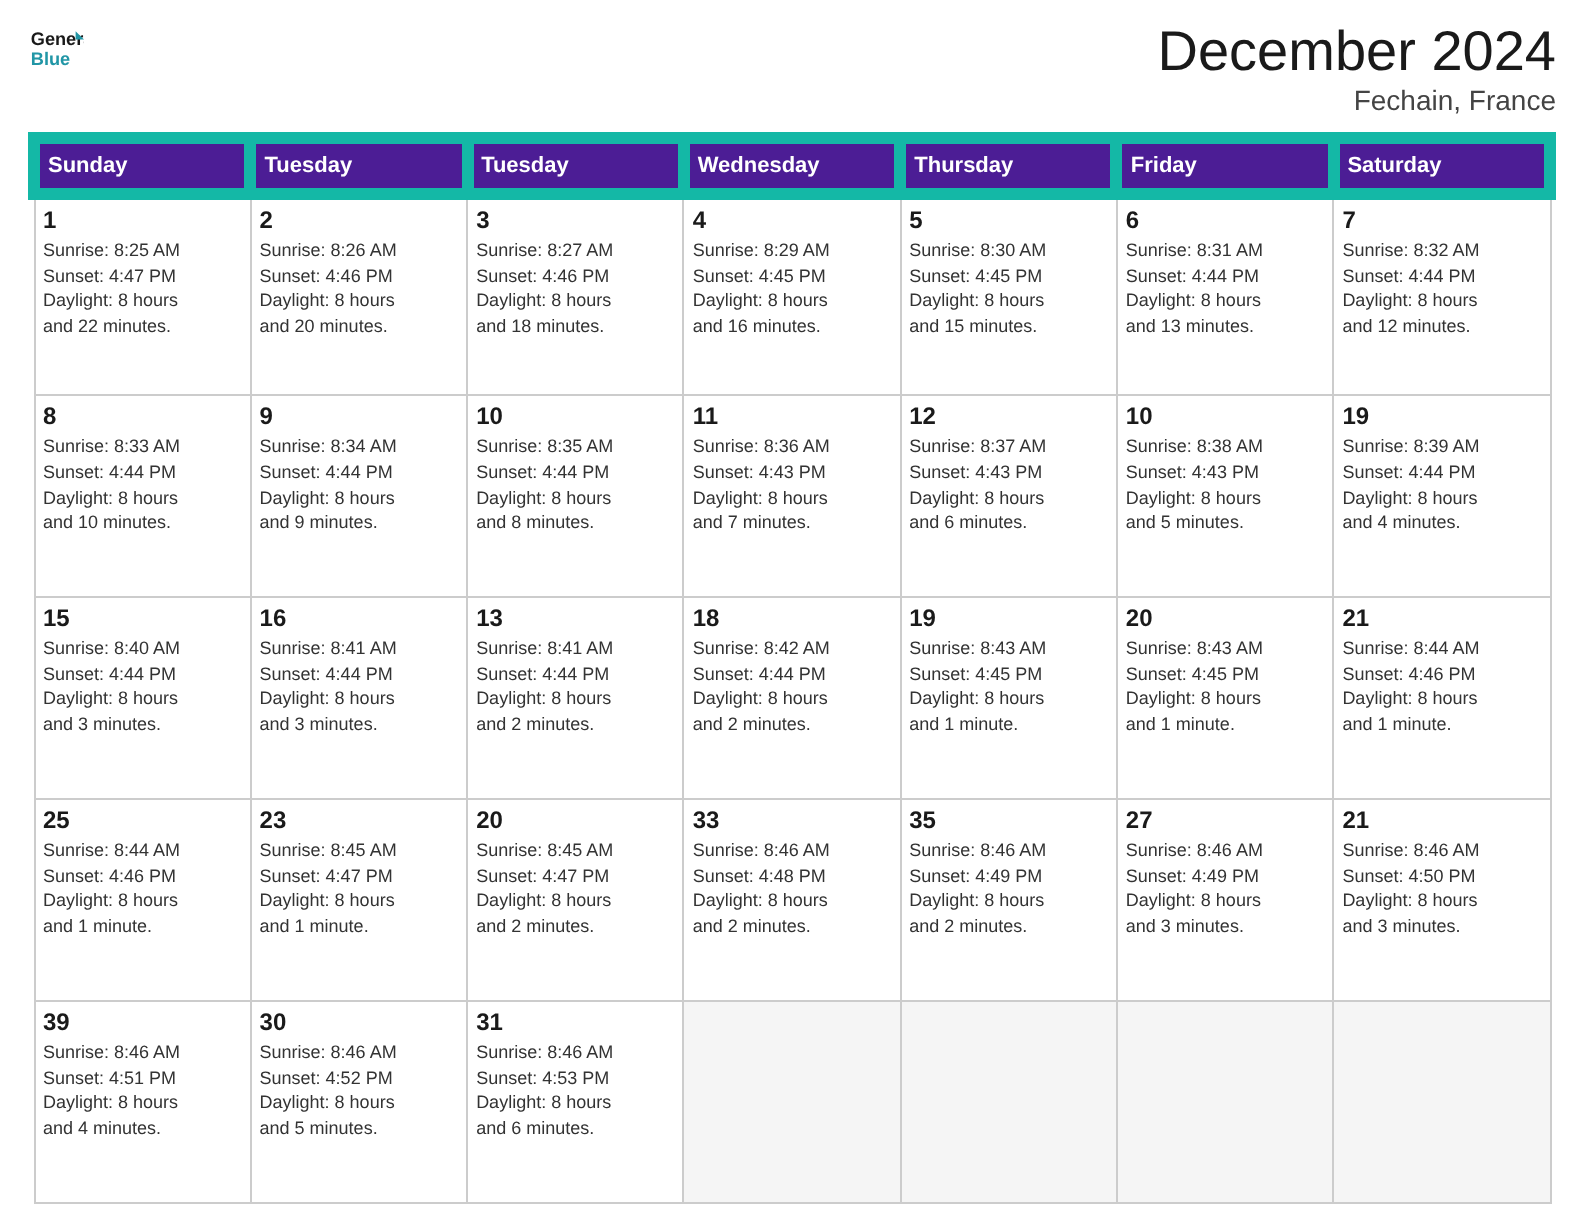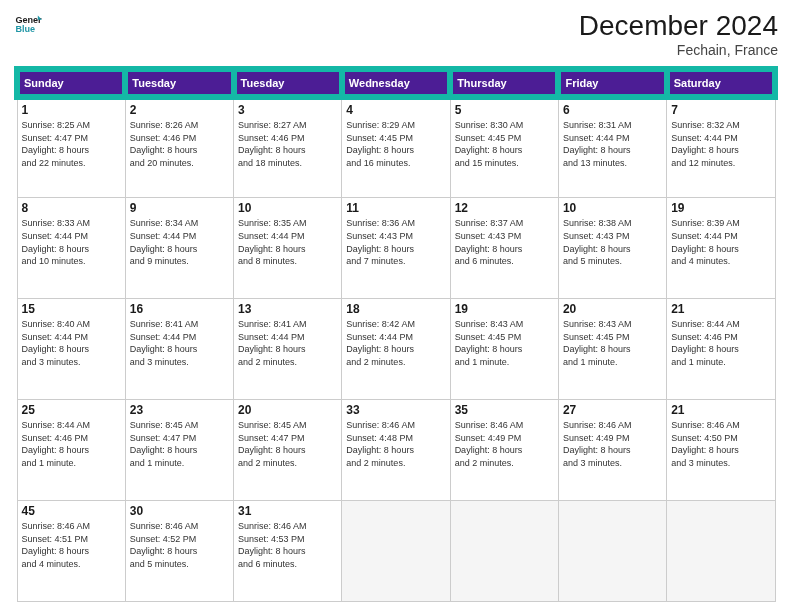--- a/index.html
+++ b/index.html
@@ -233,21 +233,21 @@
             <span class="day-num">27</span>
             <div class="day-info">Sunrise: 8:46 AM<br>Sunset: 4:49 PM<br>Daylight: 8 hours<br>and 3 minutes.</div>
           </td>
           <td>
             <span class="day-num">21</span>
             <div class="day-info">Sunrise: 8:46 AM<br>Sunset: 4:50 PM<br>Daylight: 8 hours<br>and 3 minutes.</div>
           </td>
         </tr>
         <tr class="week-row">
           <td>
-            <span class="day-num">45</span>
+            <span class="day-num">39</span>
             <div class="day-info">Sunrise: 8:46 AM<br>Sunset: 4:51 PM<br>Daylight: 8 hours<br>and 4 minutes.</div>
           </td>
           <td>
             <span class="day-num">30</span>
             <div class="day-info">Sunrise: 8:46 AM<br>Sunset: 4:52 PM<br>Daylight: 8 hours<br>and 5 minutes.</div>
           </td>
           <td>
             <span class="day-num">31</span>
             <div class="day-info">Sunrise: 8:46 AM<br>Sunset: 4:53 PM<br>Daylight: 8 hours<br>and 6 minutes.</div>
           </td>

